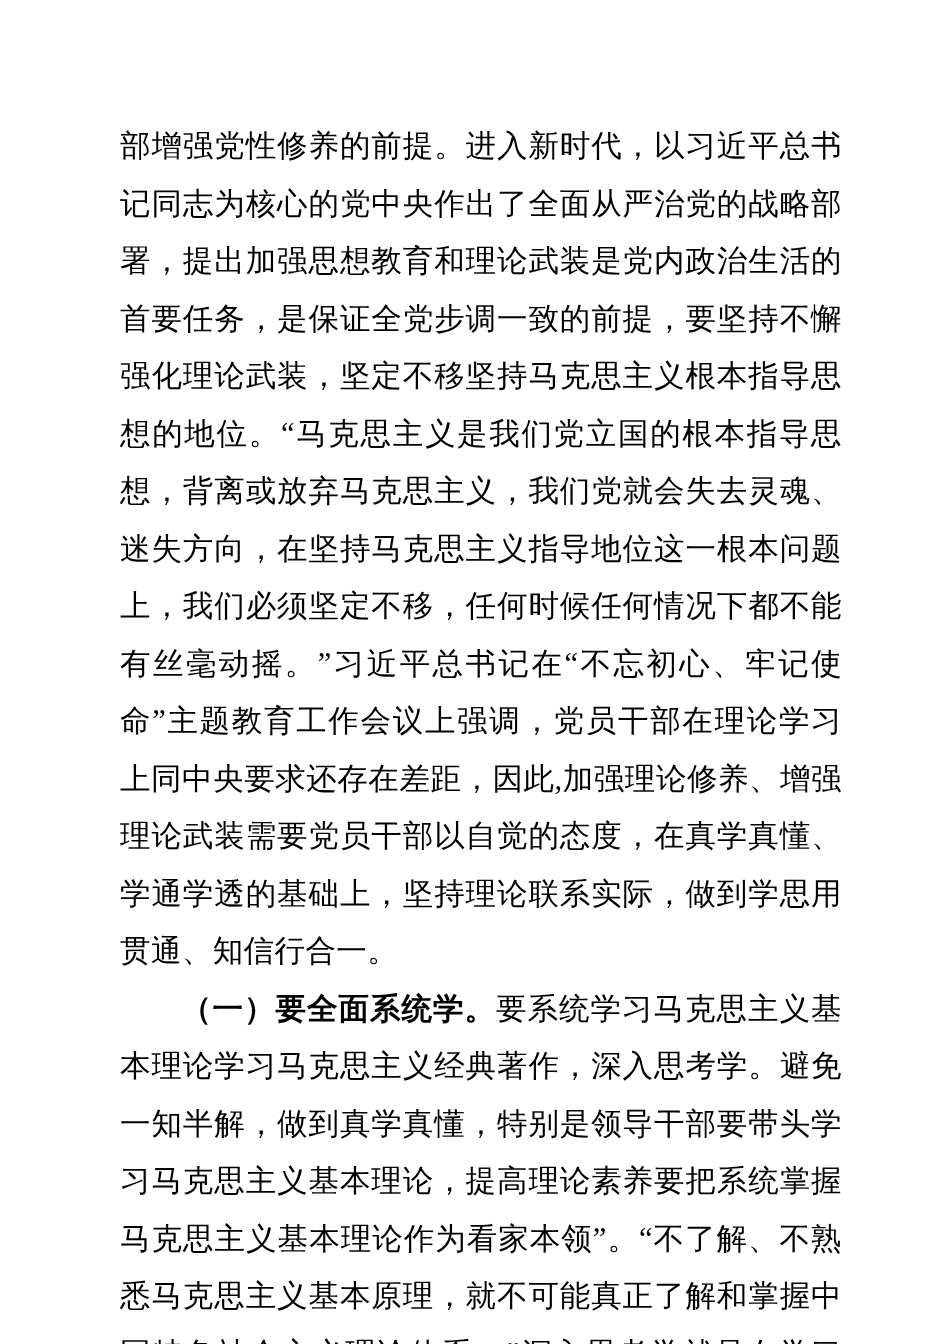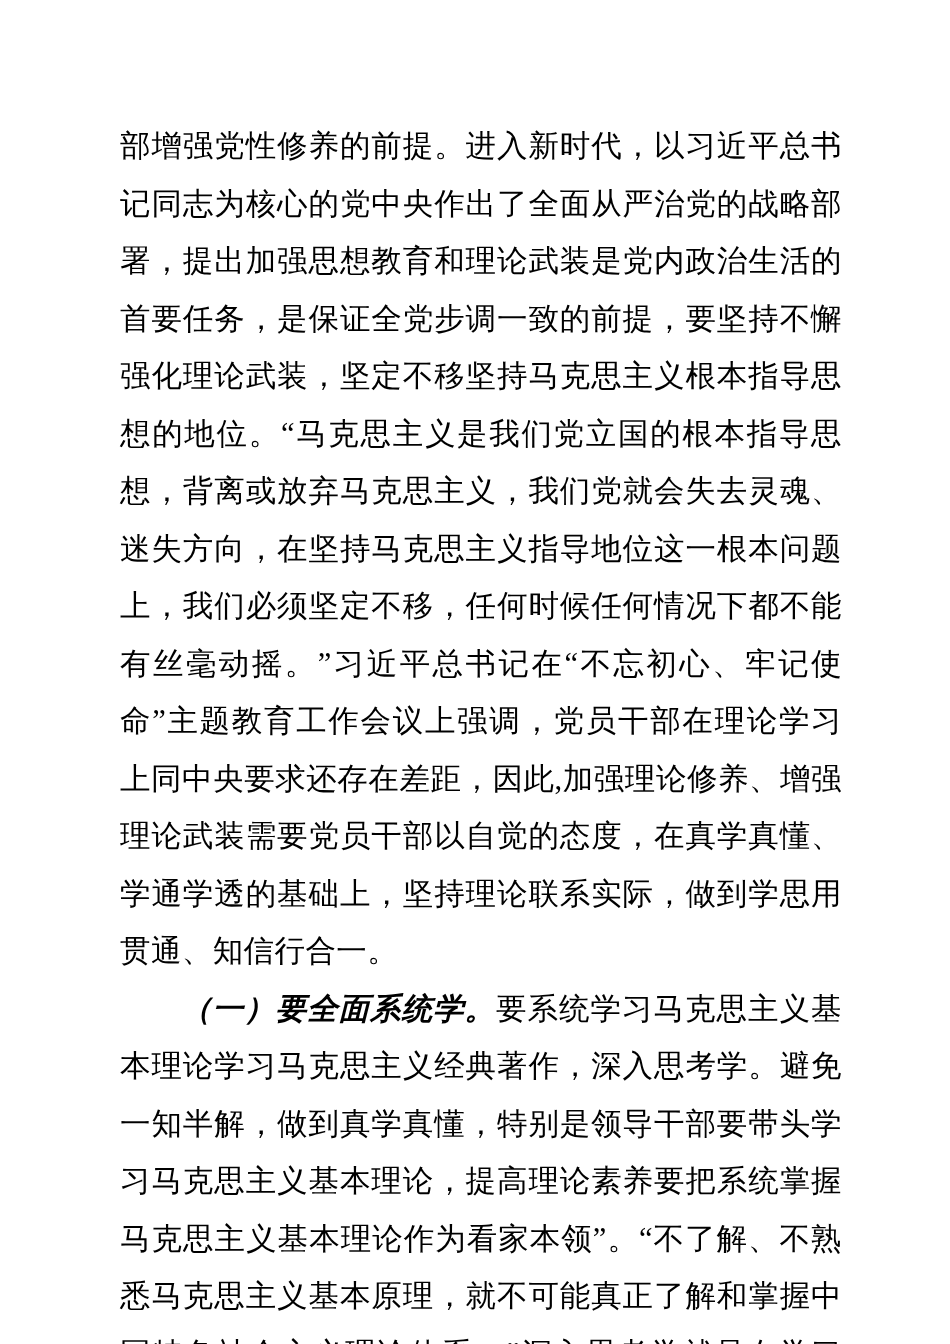--- a/index.html
+++ b/index.html
@@ -32,21 +32,20 @@
   .para {
     margin: 0;
     text-indent: 0;
   }
   .para-indent {
     margin: 0;
     text-indent: 61px;
   }
   .bold-lead {
     font-weight: bold;
-    font-style: italic;
   }
 </style>
 </head>
 <body>
 
 <div class="page">
   <div class="doc-body">
     <p class="para">部增强党性修养的前提。进入新时代，以习近平总书记同志为核心的党中央作出了全面从严治党的战略部署，提出加强思想教育和理论武装是党内政治生活的首要任务，是保证全党步调一致的前提，要坚持不懈强化理论武装，坚定不移坚持马克思主义根本指导思想的地位。“马克思主义是我们党立国的根本指导思想，背离或放弃马克思主义，我们党就会失去灵魂、迷失方向，在坚持马克思主义指导地位这一根本问题上，我们必须坚定不移，任何时候任何情况下都不能有丝毫动摇。”习近平总书记在“不忘初心、牢记使命”主题教育工作会议上强调，党员干部在理论学习上同中央要求还存在差距，因此,加强理论修养、增强理论武装需要党员干部以自觉的态度，在真学真懂、学通学透的基础上，坚持理论联系实际，做到学思用贯通、知信行合一。</p>
     <p class="para-indent"><span class="bold-lead">（一）要全面系统学。</span><span>要系统学习马克思主义基本理论学习马克思主义经典著作，深入思考学。避免一知半解，做到真学真懂，特别是领导干部要带头学习马克思主义基本理论，提高理论素养要把系统掌握马克思主义基本理论作为看家本领”。“不了解、不熟悉马克思主义基本原理，就不可能真正了解和掌握中国特色社会主义理论体系。”深入思考学就是在学习过程中深刻把握马克思主义中国化的内涵，深刻理解理论创新对加强理论武装的实际意义，增强理论创新意识，促使“知”向“信”的转化和升华，坚定对马克思主义的信仰，坚定对中国特色社会主义理论的自信，不断加深对习近平总书记新时代中国特色社会主义思想重大意义、科</span></p>
   </div>

